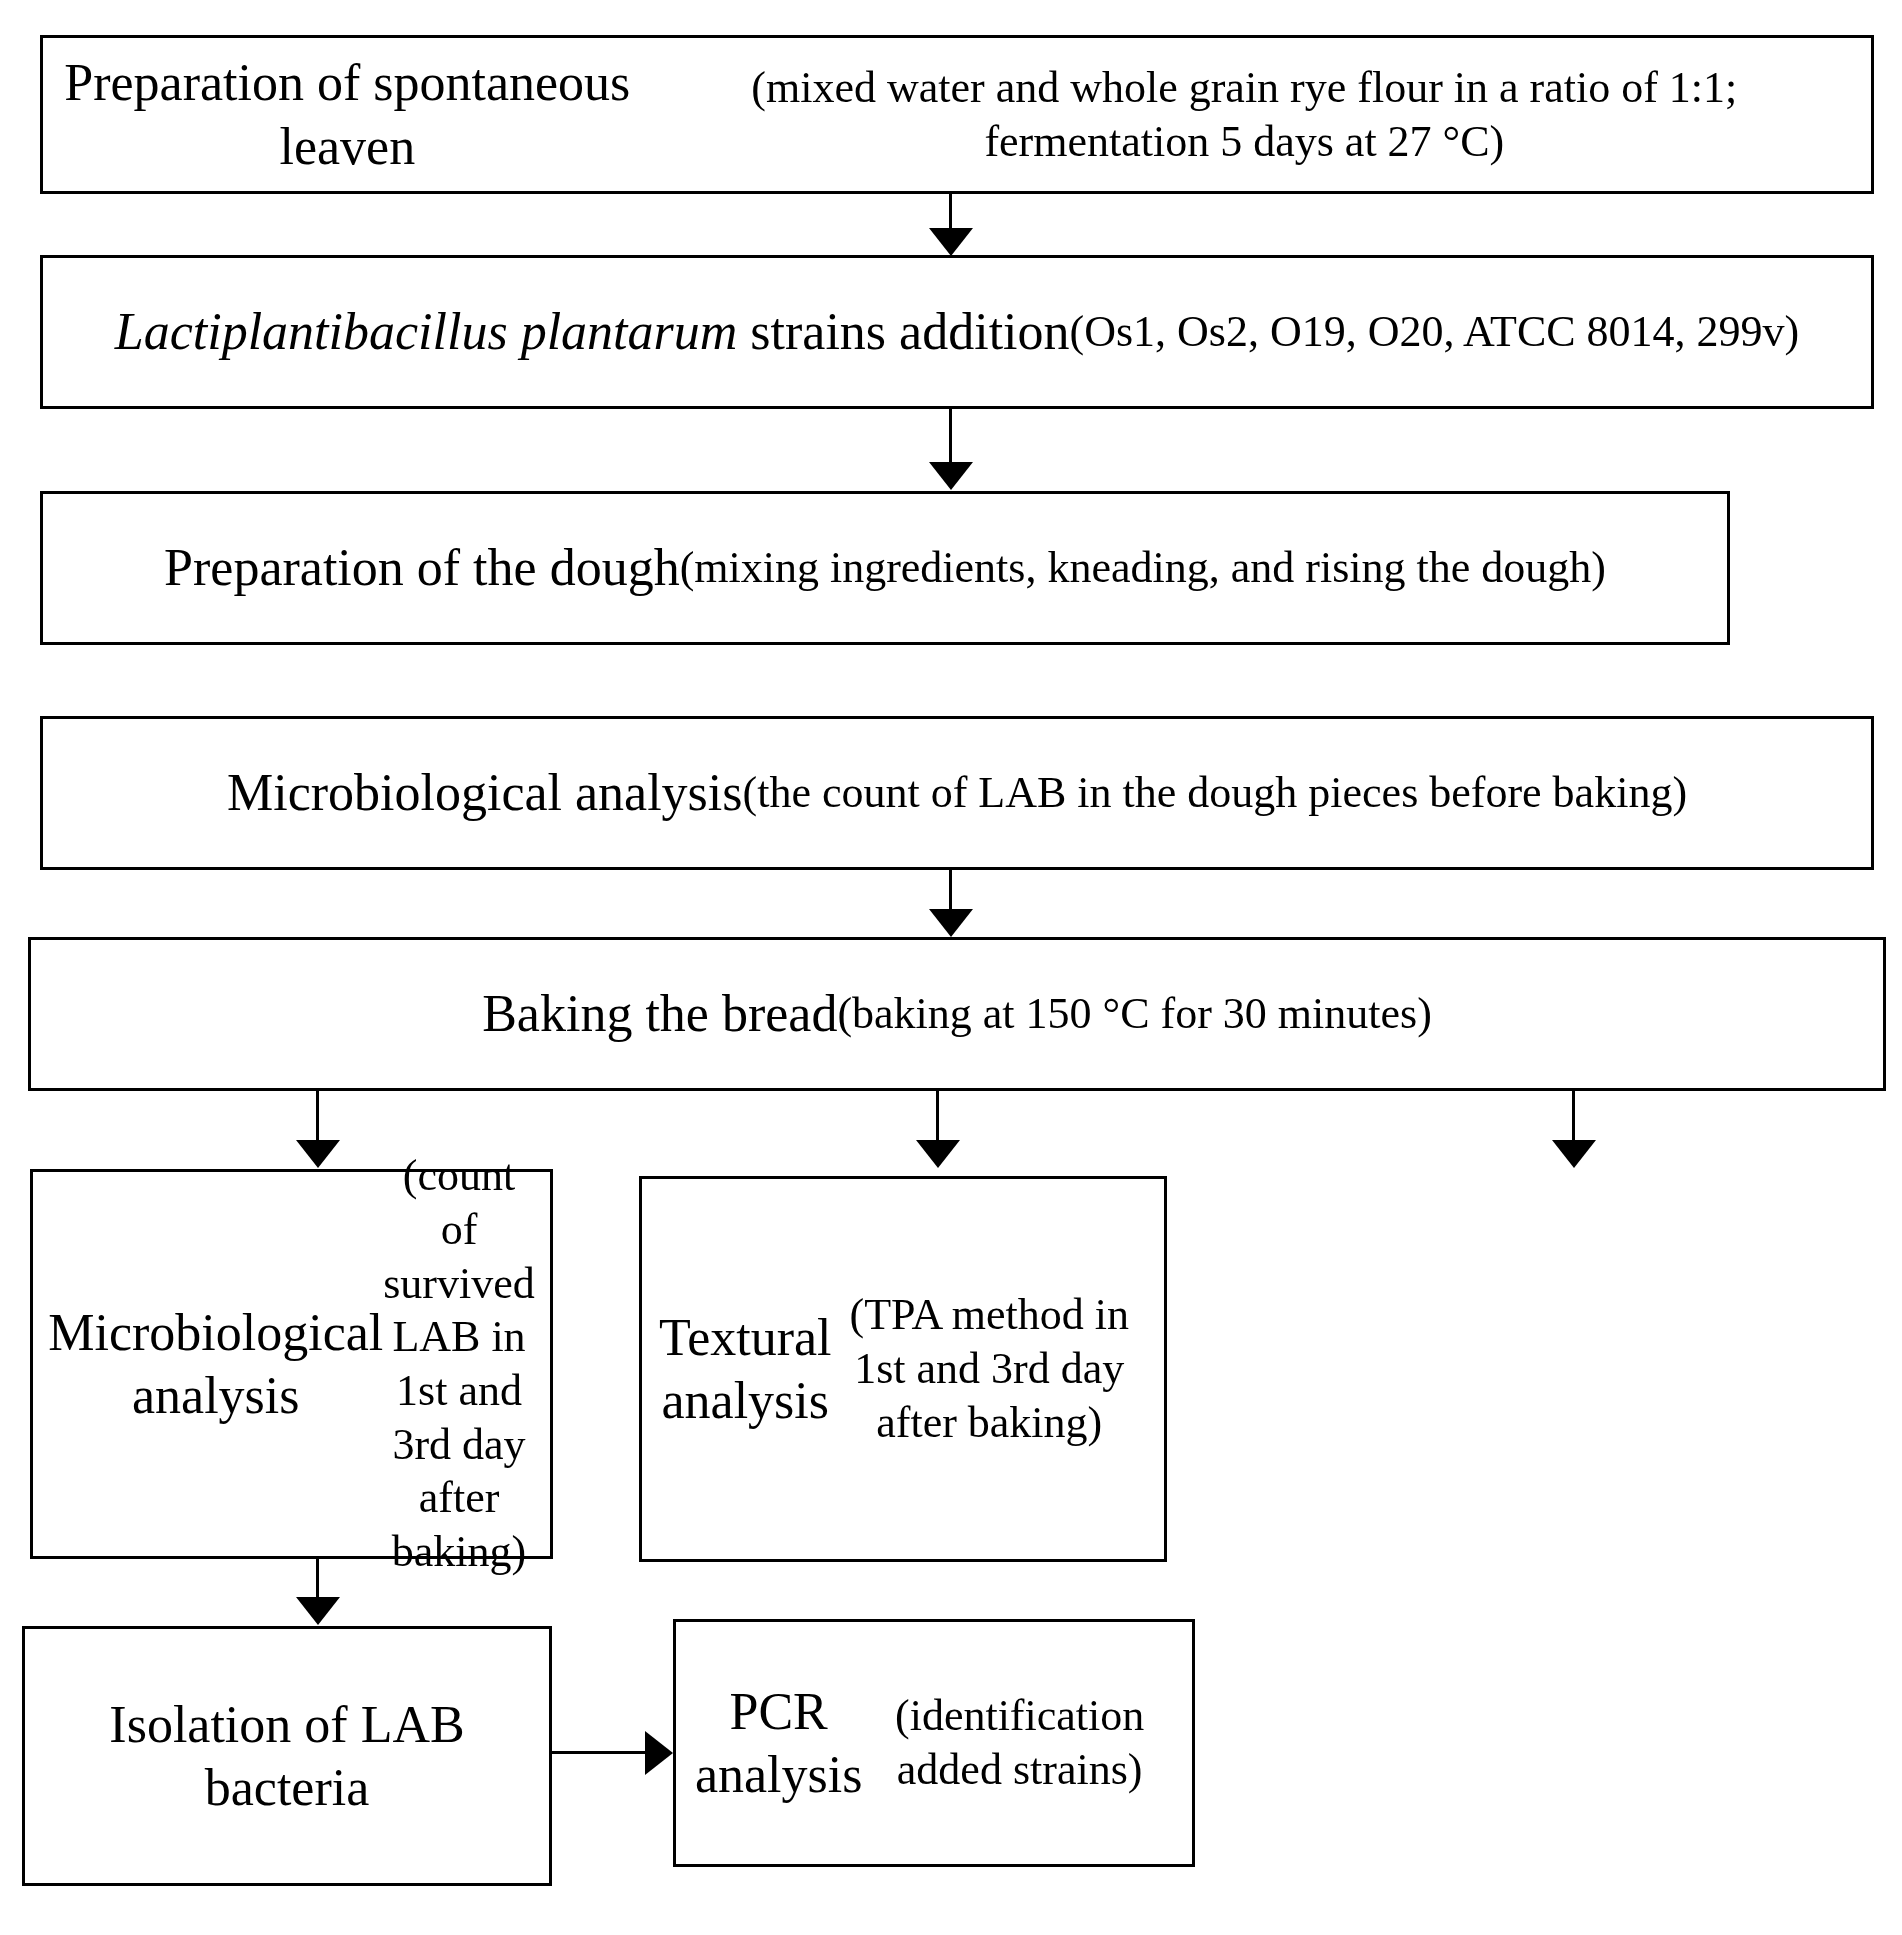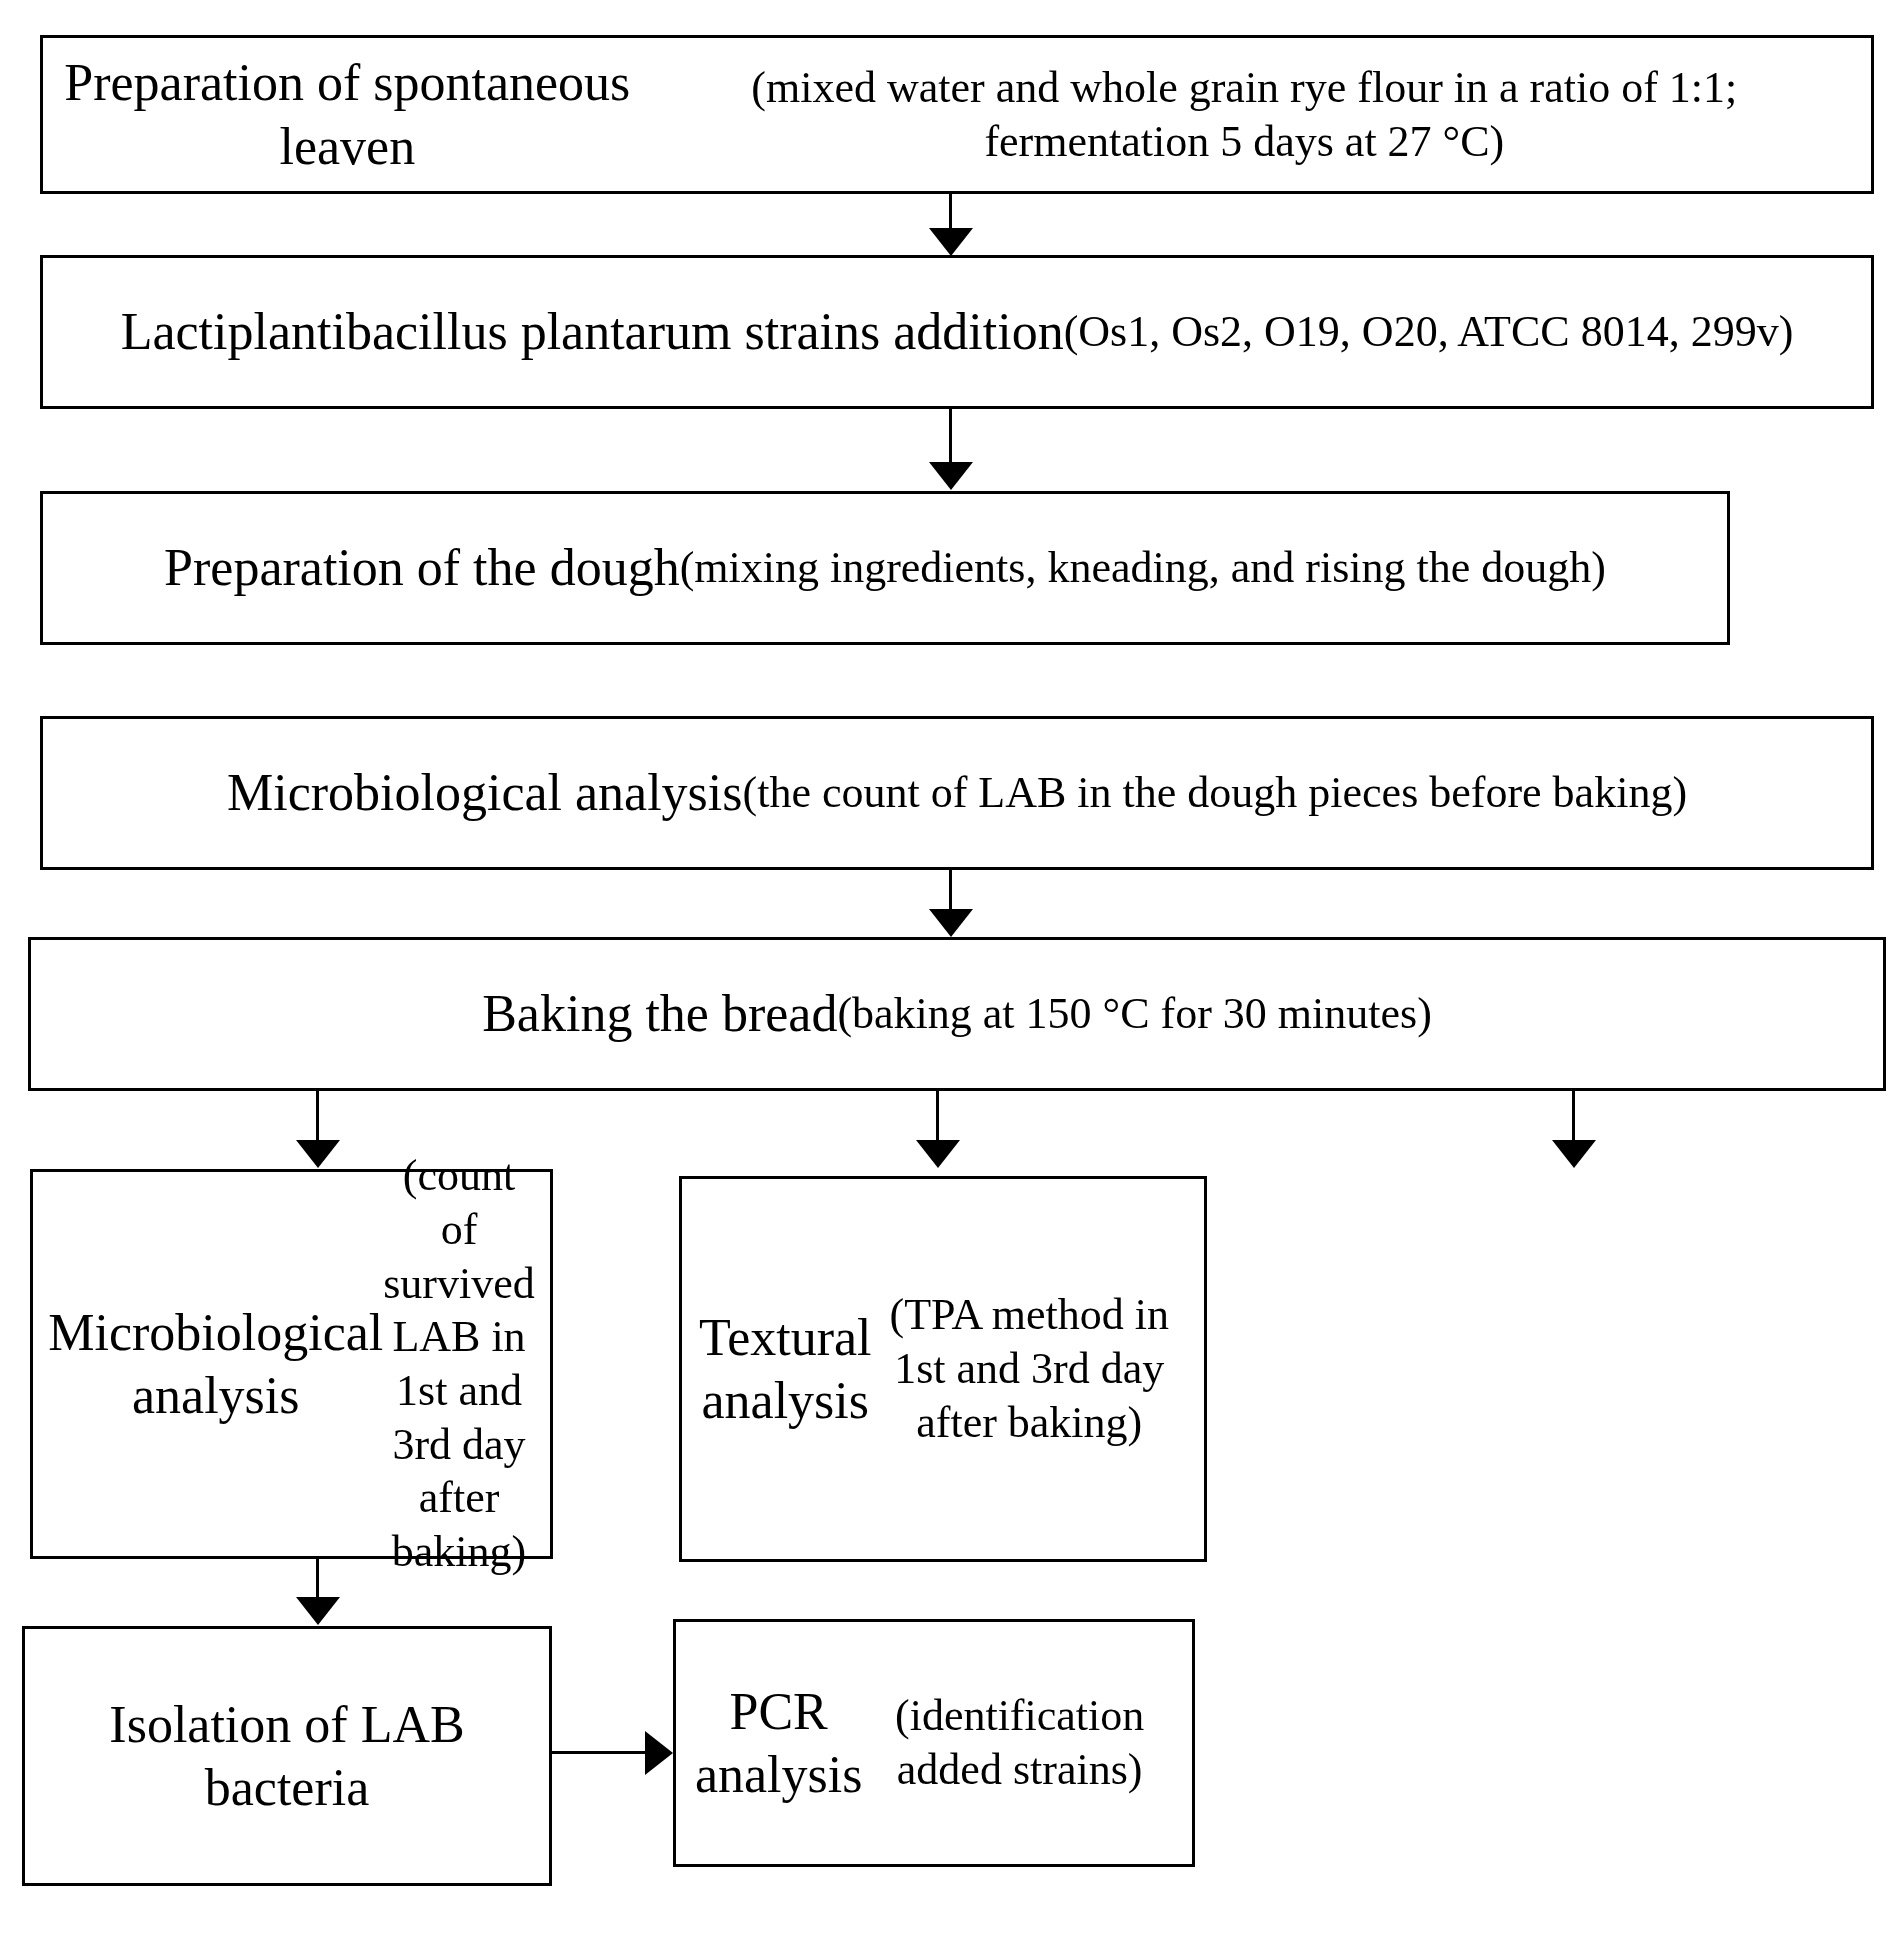--- a/index.html
+++ b/index.html
@@ -83,21 +83,21 @@
     position: absolute;
     top: 50%;
     right: 0;
     margin-top: -22px;
     width: 0;
     height: 0;
     border-top: 22px solid transparent;
     border-bottom: 22px solid transparent;
     border-left: 28px solid #000000;
   }
-  .italic { }
+  .italic { font-style: italic; }
 </style>
 </head>
 <body>
 
 <div class="canvas">
 
   <div class="node" style="left:40px; top:35px; width:1834px; height:159px;">
     <div class="title">Preparation of spontaneous leaven</div>
     <div class="subtitle">(mixed water and whole grain rye flour in a ratio of 1:1; fermentation 5 days at 27 °C)</div>
   </div>
@@ -132,21 +132,21 @@
 
   <div class="varrow" style="left:293px; top:1091px; height:77px;"></div>
   <div class="varrow" style="left:913px; top:1091px; height:77px;"></div>
   <div class="varrow" style="left:1549px; top:1091px; height:77px;"></div>
 
   <div class="node" style="left:30px; top:1169px; width:523px; height:390px;">
     <div class="title">Microbiological analysis</div>
     <div class="subtitle">(count of survived LAB in 1st and 3rd day after baking)</div>
   </div>
 
-  <div class="node" style="left:679px; top:1176px; width:528px; height:386px;">
+  <div class="node" style="left:639px; top:1176px; width:528px; height:386px;">
     <div class="title">Textural analysis</div>
     <div class="subtitle">(TPA method in 1st and 3rd day after baking)</div>
   </div>
 
 
   <div class="varrow" style="left:293px; top:1558px; height:67px;"></div>
 
   <div class="node" style="left:22px; top:1626px; width:530px; height:260px;justify-content:center;">
     <div class="title">Isolation of LAB bacteria</div>
   </div>

